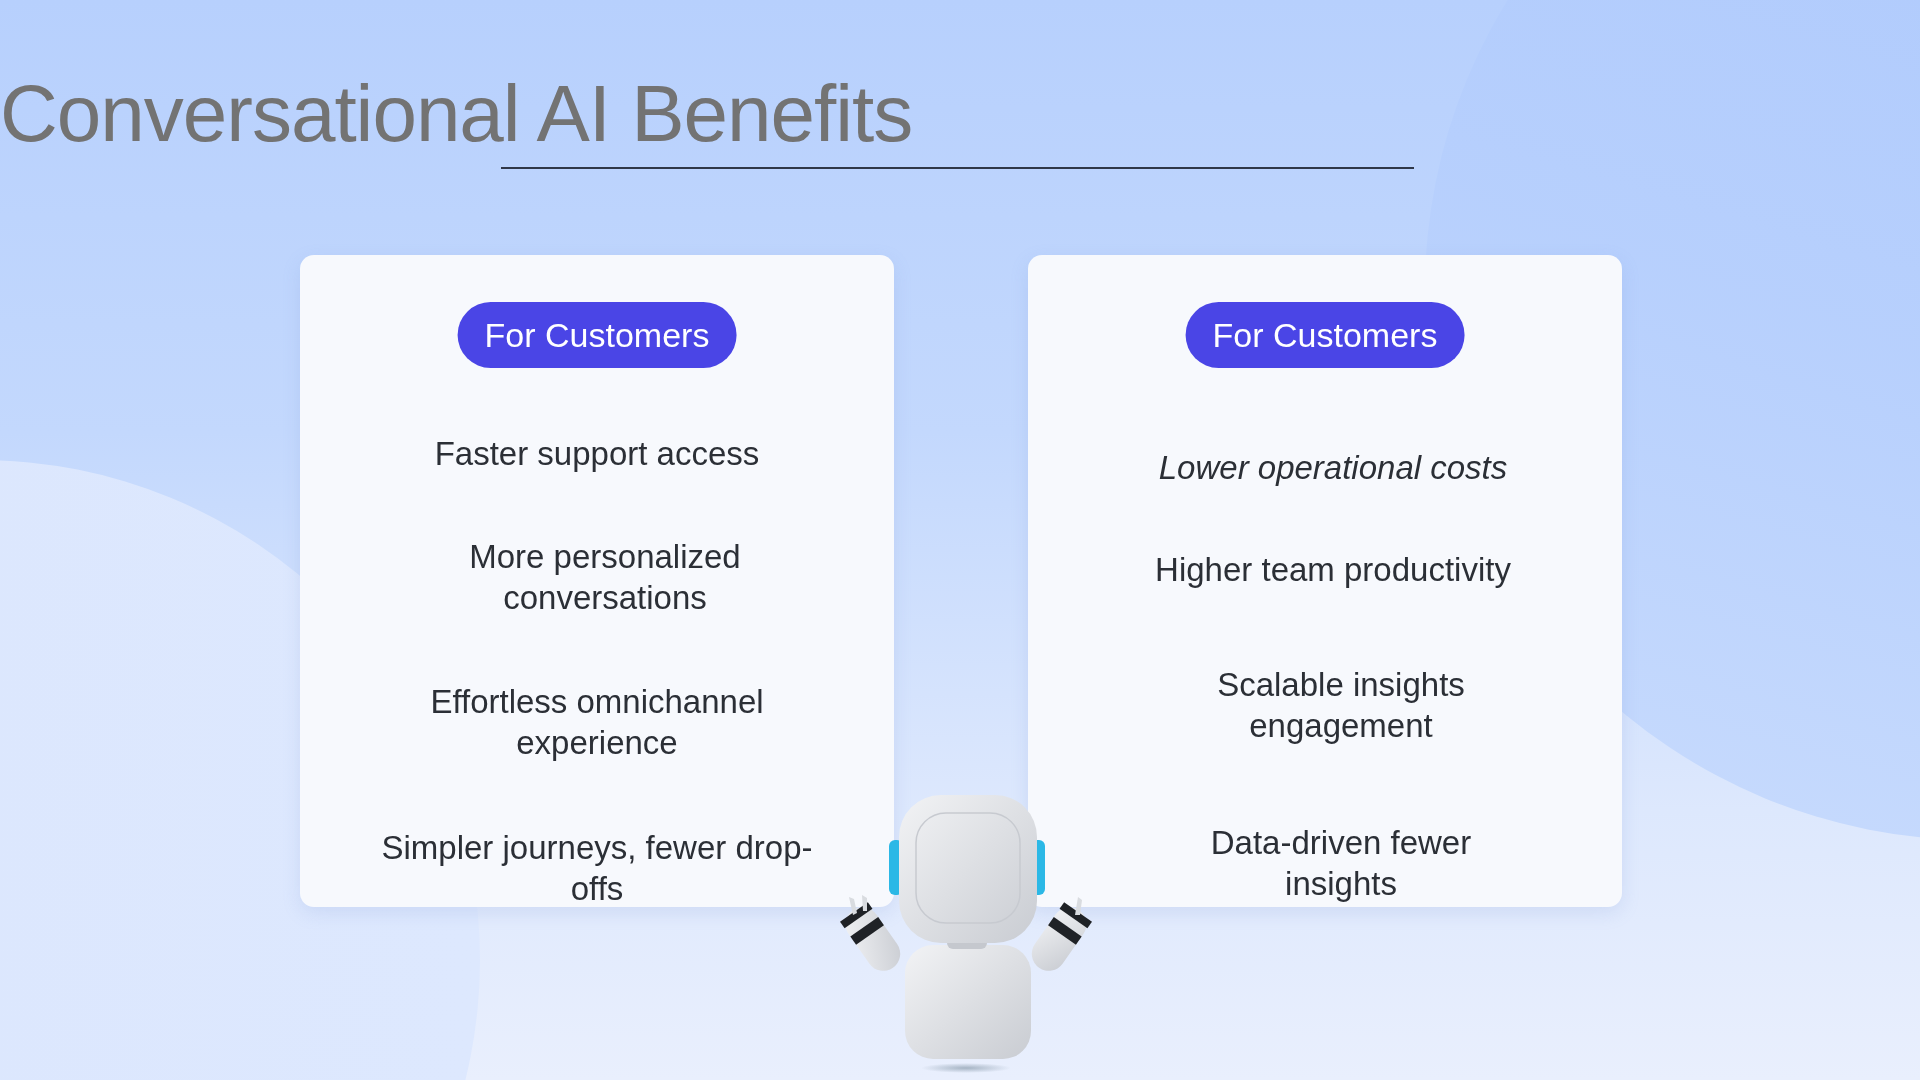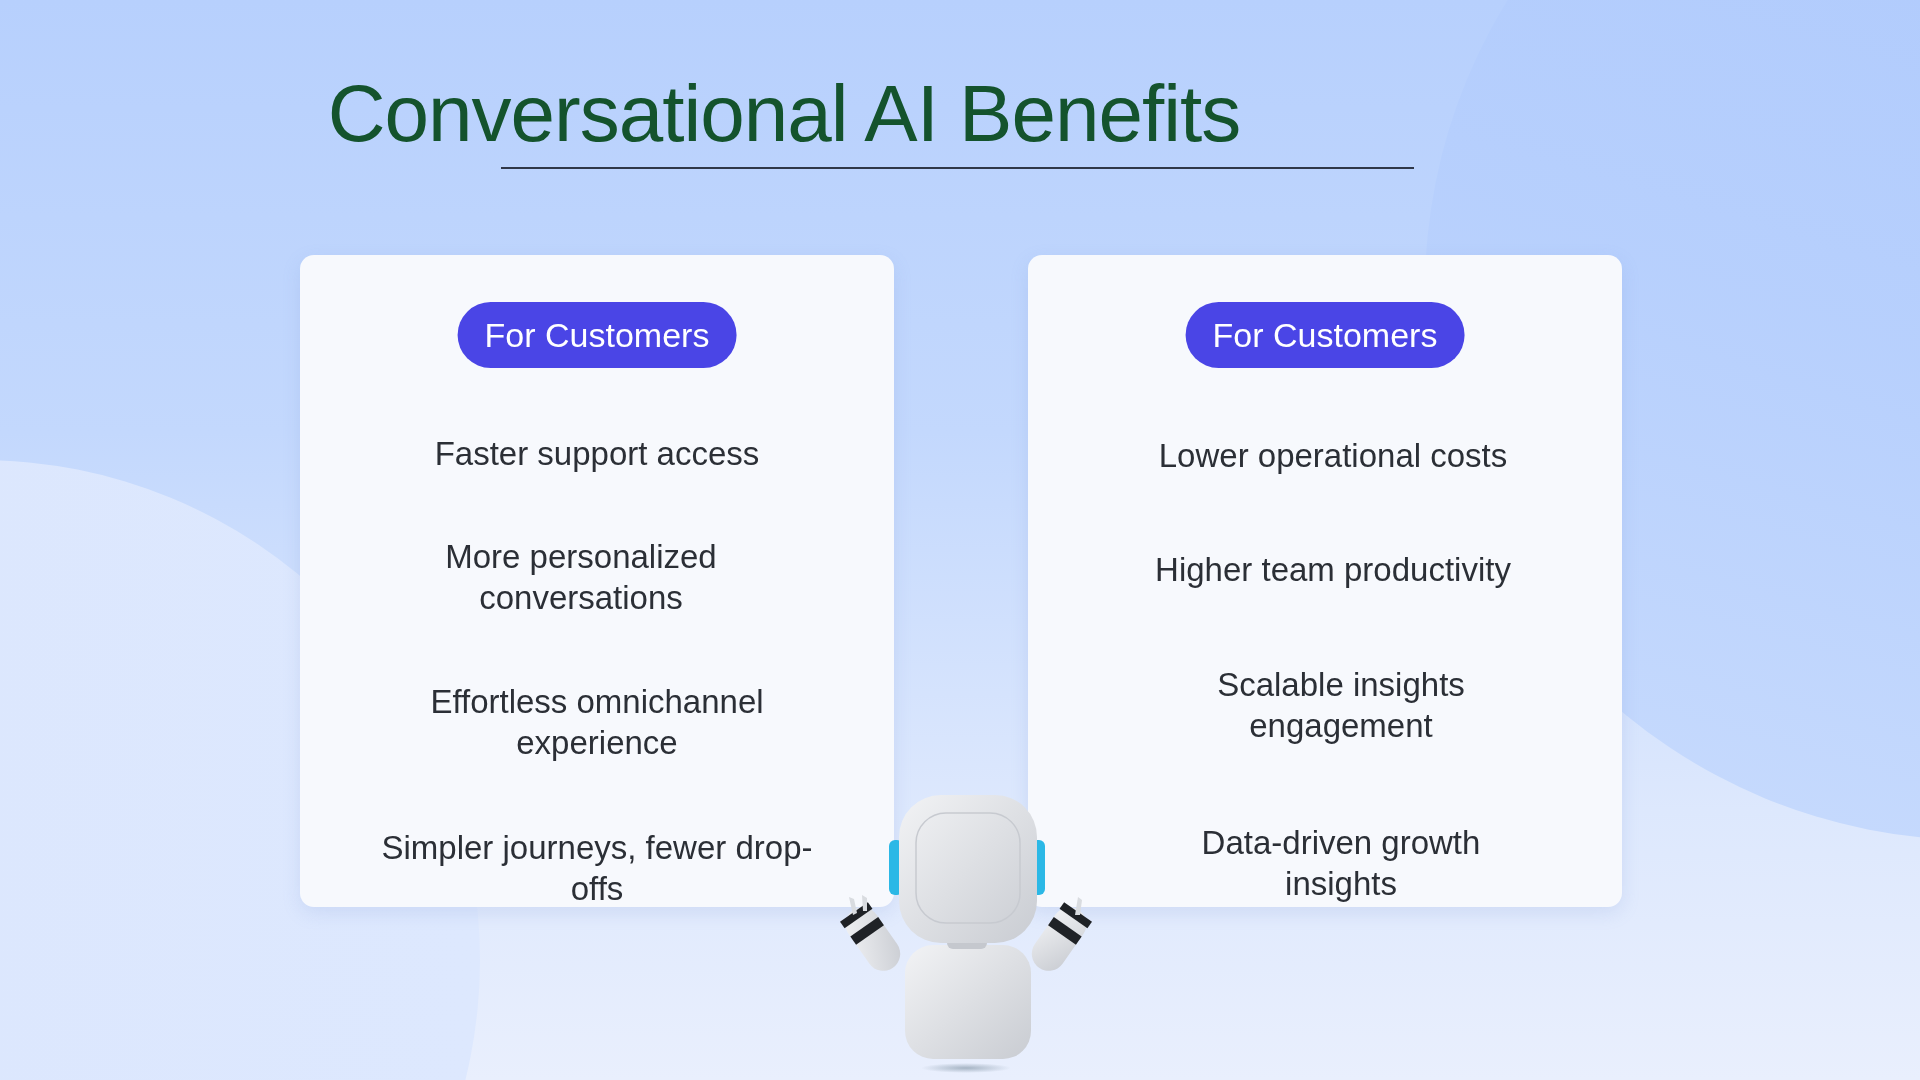--- a/index.html
+++ b/index.html
@@ -11,22 +11,22 @@
   .bg-circle-right {
     position:absolute; left:1425px; top:-260px; width:1100px; height:1100px; border-radius:50%;
     background: linear-gradient(200deg, #abc7fc 0%, #b6cffd 55%, #c6dafd 100%);
     opacity:.9;
   }
   .bg-circle-left {
     position:absolute; left:-520px; top:460px; width:1000px; height:1000px; border-radius:50%;
     background: linear-gradient(90deg, #dbe6fd 0%, #dde8fe 100%);
   }
   .title {
-    position:absolute; left:0; width:1568px; top:68px; text-align:center;
-    font-size:80px; color:#14532d; letter-spacing:-1px; line-height:92px;
+    position:absolute; left:0; width:1568px; top:68px; text-align:left;
+    font-size:80px; color:#737373; letter-spacing:-1px; line-height:92px;
   }
   .title-underline {
     position:absolute; left:501px; top:167px; width:913px; height:2px; background:#2f3748;
   }
   .card {
     position:absolute; top:255px; width:594px; height:652px;
     background:#f7f9fd; border-radius:14px;
     box-shadow: 0 6px 18px rgba(120,150,210,.18);
   }
   .card.left { left:300px; }
@@ -49,31 +49,31 @@
 
 <div class="bg-circle-right"></div>
 <div class="bg-circle-left"></div>
 
 <div class="title">Conversational AI Benefits</div>
 <div class="title-underline"></div>
 
 <div class="card left">
   <div class="pill">For Customers</div>
   <div class="item" style="top:198px">Faster support access</div>
-  <div class="item" style="top:322px; left:104px; width:354px;">More personalized conversations</div>
+  <div class="item" style="top:322px; left:128px; width:354px;">More personalized conversations</div>
   <div class="item" style="top:467px; left:100px; width:394px;">Effortless omnichannel experience</div>
   <div class="item" style="top:613px; left:80px; width:434px;">Simpler journeys, fewer drop-offs</div>
 </div>
 
 <div class="card right">
   <div class="pill">For Customers</div>
-  <div class="item" style="top:200px; left:48px;">Lower operational costs</div>
+  <div class="item" style="top:212px; left:48px;font-style:italic;">Lower operational costs</div>
   <div class="item" style="top:314px; left:48px;">Higher team productivity</div>
   <div class="item" style="top:450px; left:148px; width:330px;">Scalable insights engagement</div>
-  <div class="item" style="top:608px; left:148px; width:330px;">Data-driven growth insights</div>
+  <div class="item" style="top:608px; left:148px; width:330px;">Data-driven fewer insights</div>
 </div>
 
 <svg class="robot" viewBox="0 0 262 295">
   <defs>
     <linearGradient id="rb" x1="0" y1="0" x2="1" y2="1">
       <stop offset="0" stop-color="#f2f3f5"></stop>
       <stop offset="1" stop-color="#c9ccd2"></stop>
     </linearGradient>
     <radialGradient id="sh" cx="0.5" cy="0.5" r="0.5">
       <stop offset="0" stop-color="#6e8394" stop-opacity=".55"></stop>

